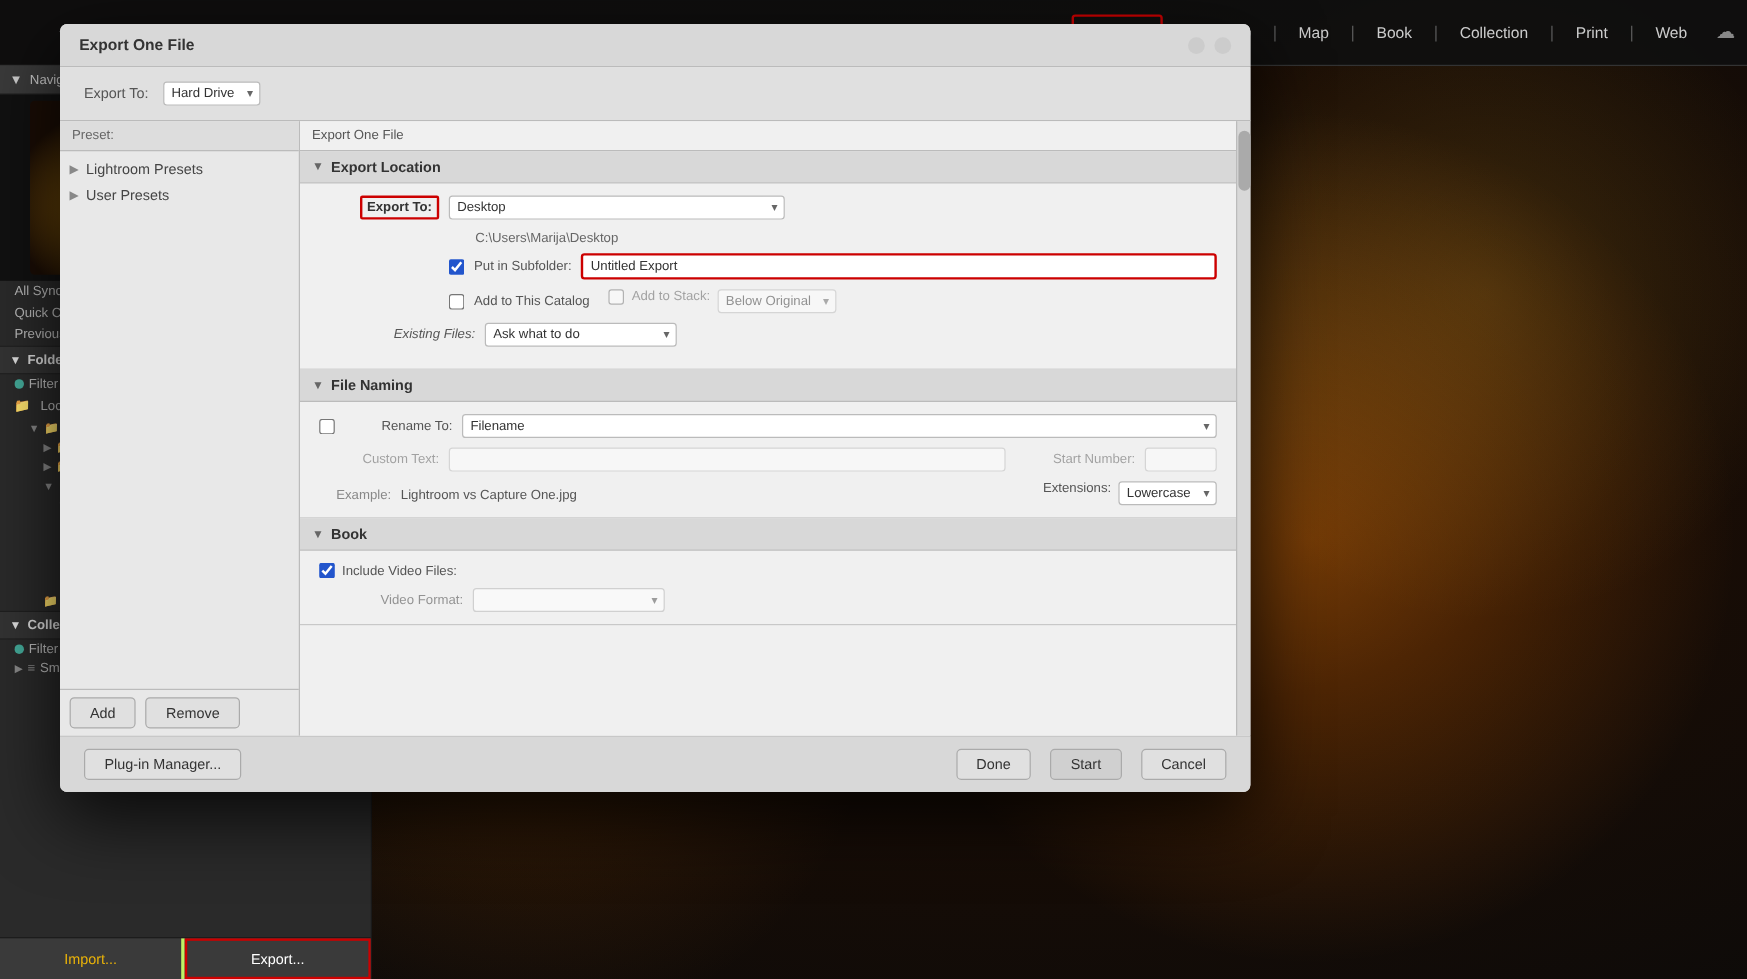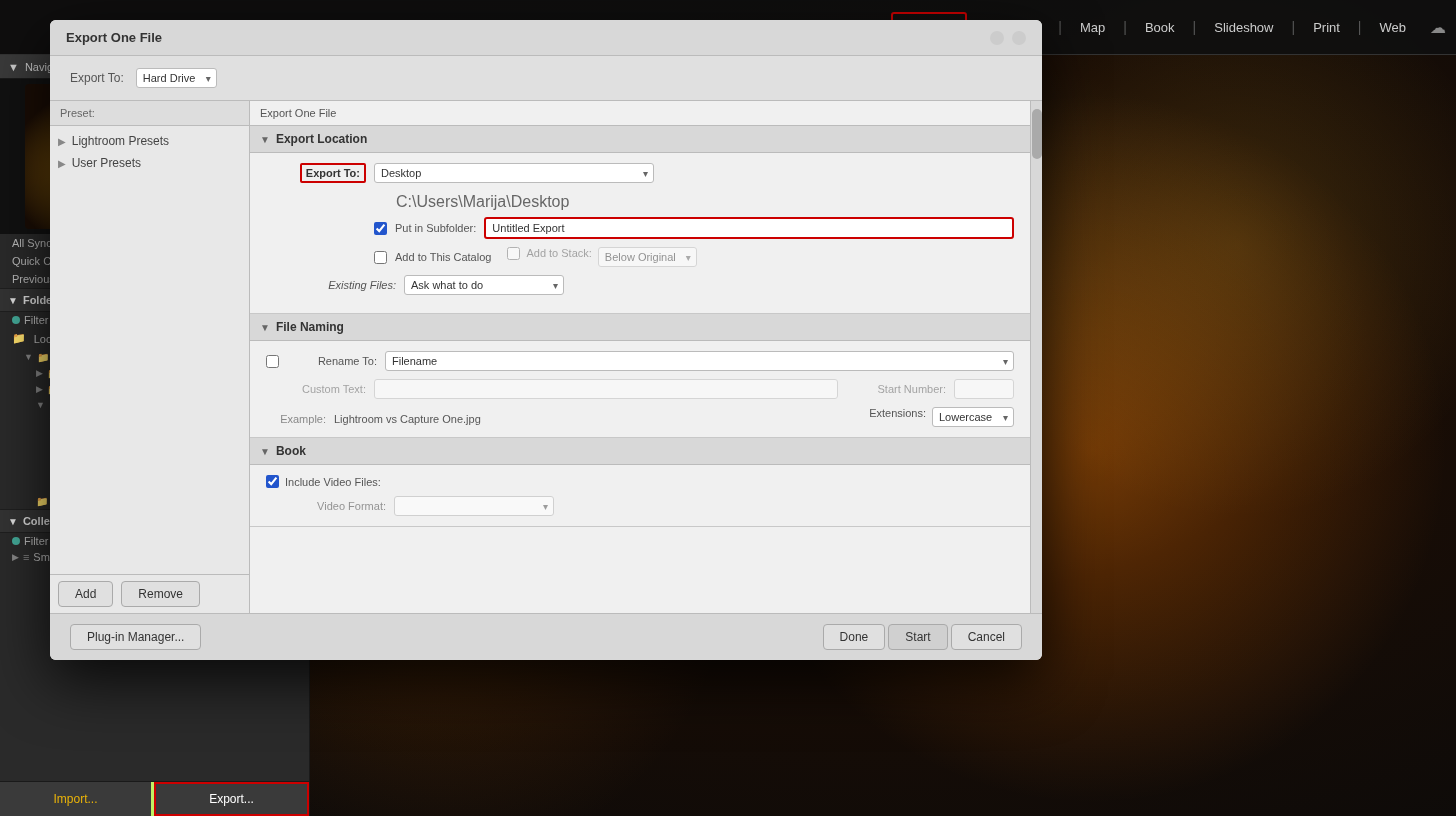--- a/index.html
+++ b/index.html
@@ -476,21 +476,21 @@
     }
 
     .form-checkbox {
       width: 13px;
       height: 13px;
       cursor: pointer;
       flex-shrink: 0;
     }
 
     .folder-path {
-      font-size: 16px;
+      font-size: 11px;
       color: #666;
       padding: 2px 0 6px 130px;
     }
 
     .existing-files-row {
       display: flex;
       align-items: center;
       gap: 8px;
       margin-bottom: 8px;
     }
@@ -551,21 +551,21 @@
     .dialog-footer {
       display: flex;
       align-items: center;
       justify-content: space-between;
       padding: 10px 20px;
       background: #d8d8d8;
       border-top: 1px solid #bbb;
       border-radius: 0 0 6px 6px;
     }
     .footer-left { display: flex; gap: 10px; }
-    .footer-right { display: flex; gap: 3px; }
+    .footer-right { display: flex; gap: 16px; }
 
     .preset-add-remove {
       display: flex;
       gap: 8px;
       padding: 6px 8px;
       border-top: 1px solid #bbb;
     }
 
     .dialog-btn {
       background: #e0e0e0;
@@ -631,21 +631,21 @@
 <div class="top-nav">
   <div class="nav-tabs">
     <div class="nav-tab active">Library</div>
     <span class="nav-divider">|</span>
     <div class="nav-tab">Develop</div>
     <span class="nav-divider">|</span>
     <div class="nav-tab">Map</div>
     <span class="nav-divider">|</span>
     <div class="nav-tab">Book</div>
     <span class="nav-divider">|</span>
-    <div class="nav-tab">Slideshow</div>
+    <div class="nav-tab">Collection</div>
     <span class="nav-divider">|</span>
     <div class="nav-tab">Print</div>
     <span class="nav-divider">|</span>
     <div class="nav-tab">Web</div>
     <span class="nav-cloud">☁</span>
   </div>
 </div>
 
 <div class="left-panel">
 

